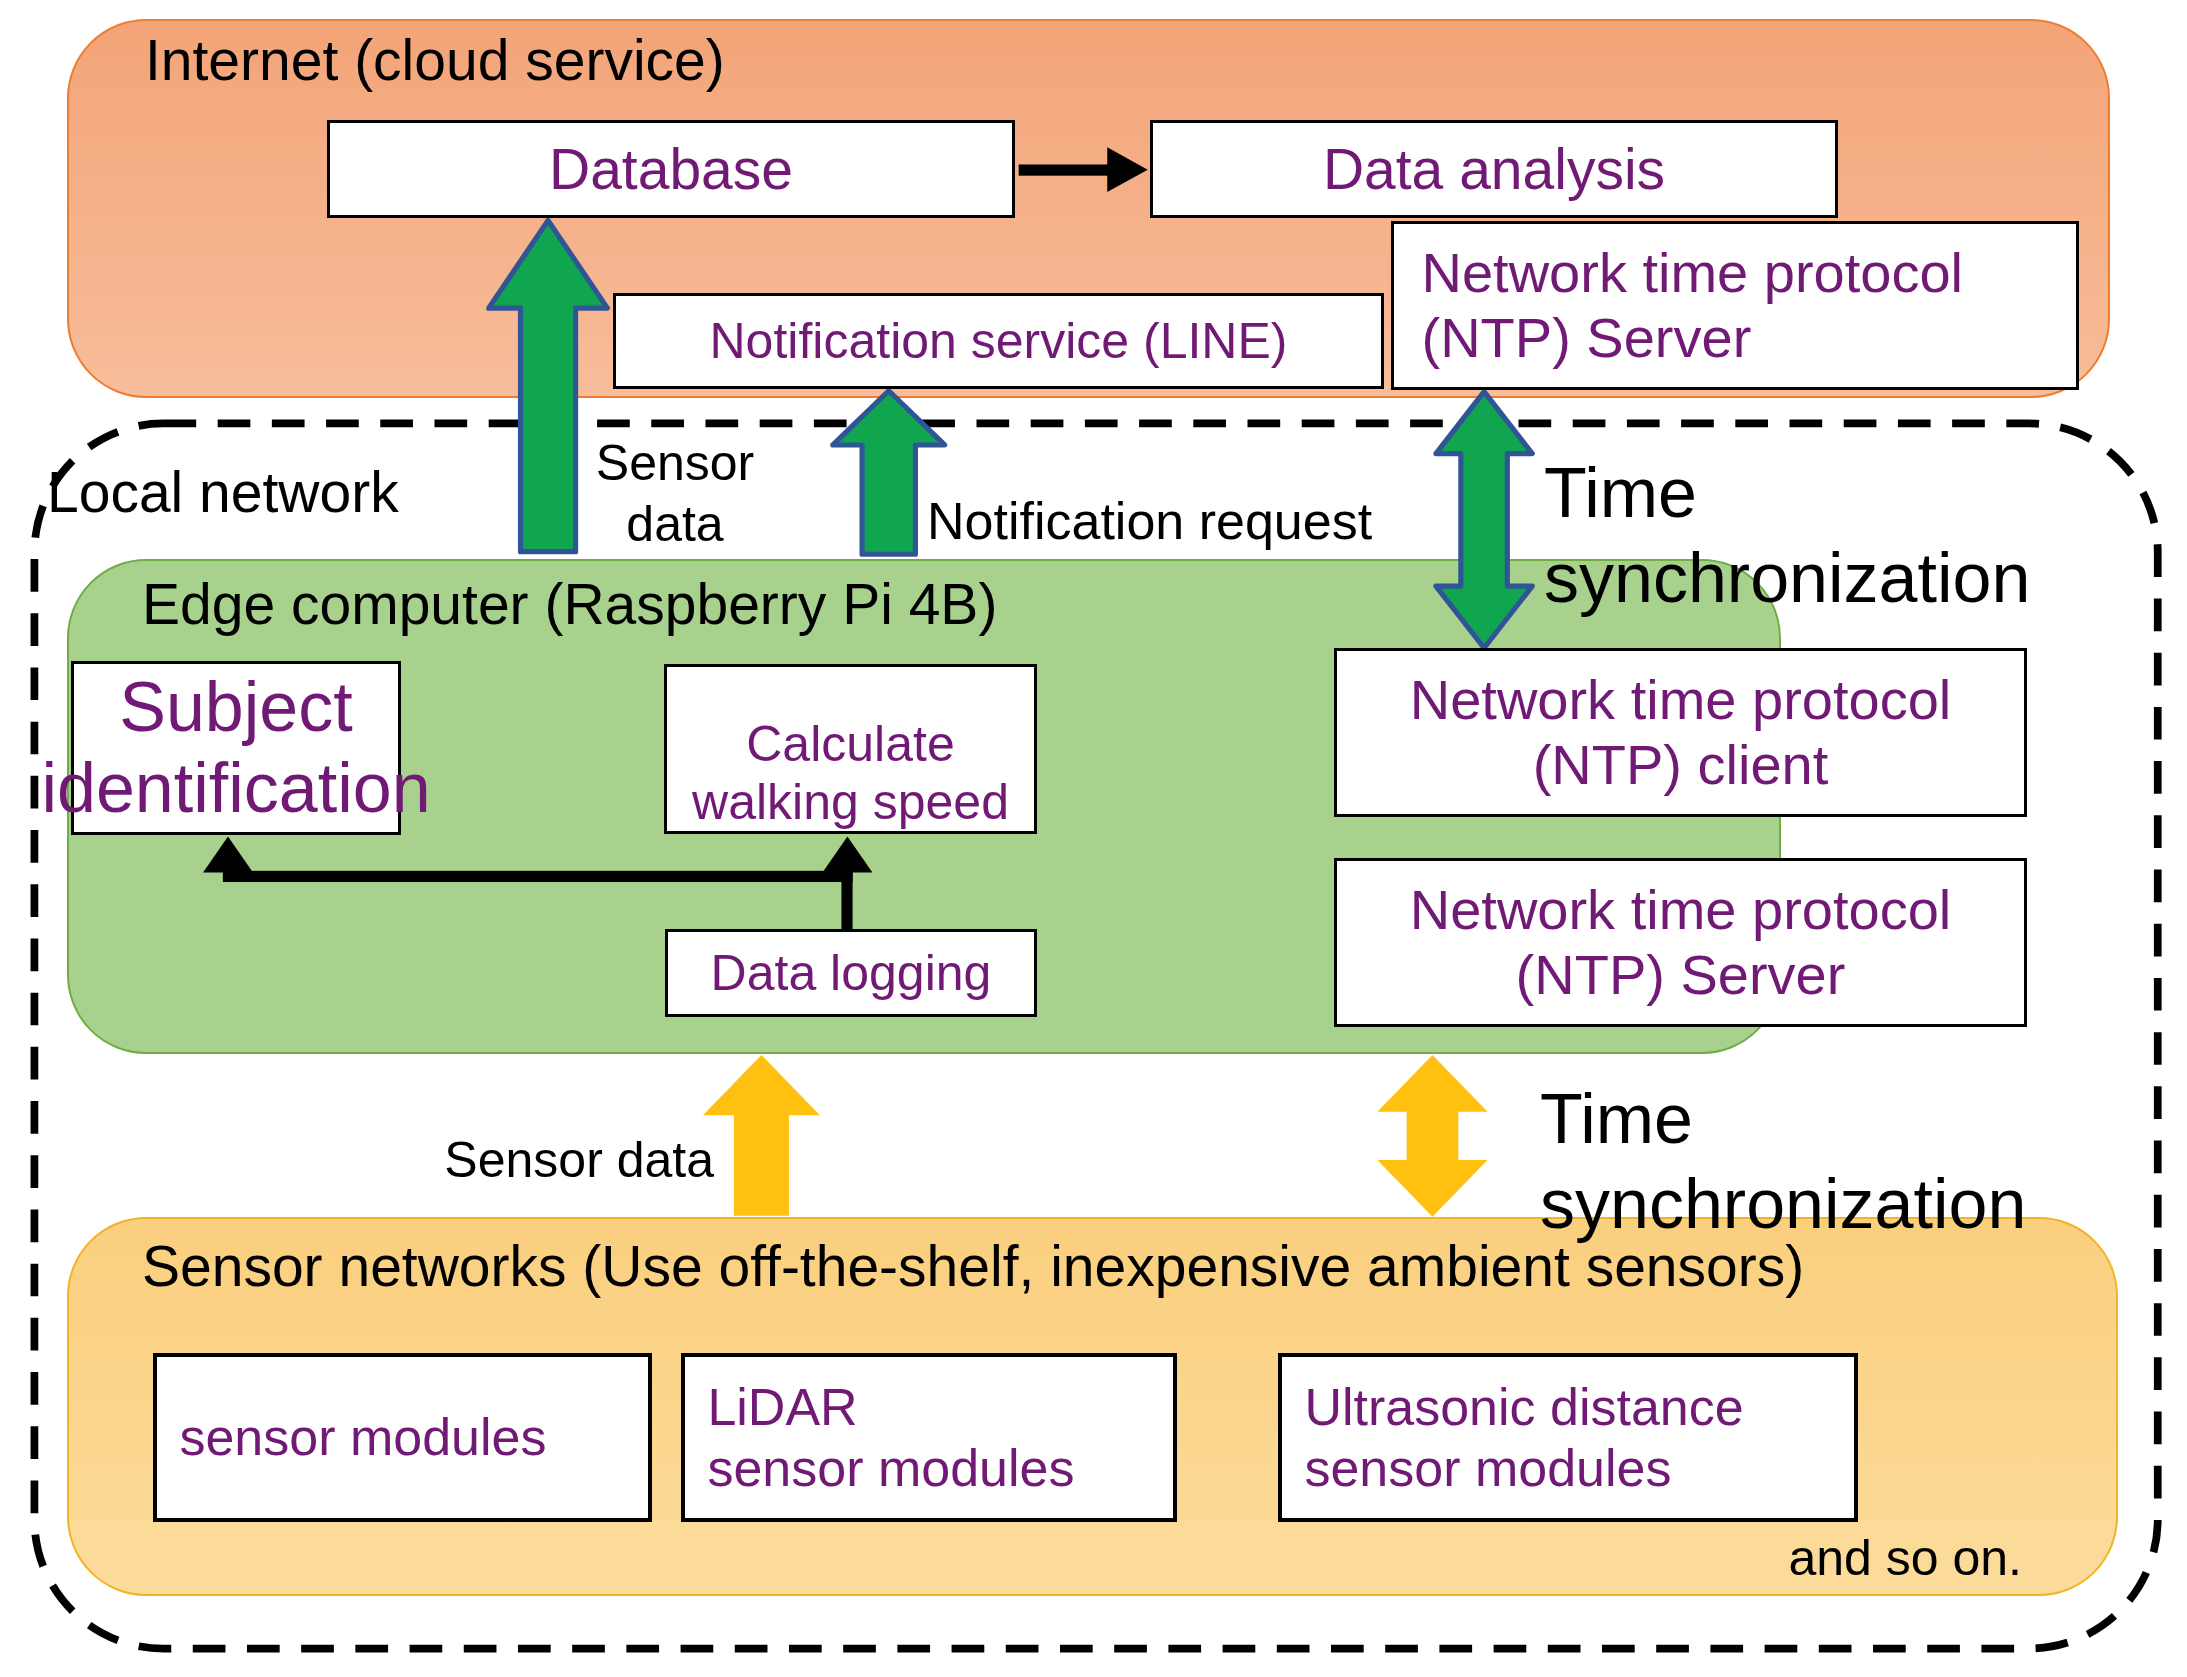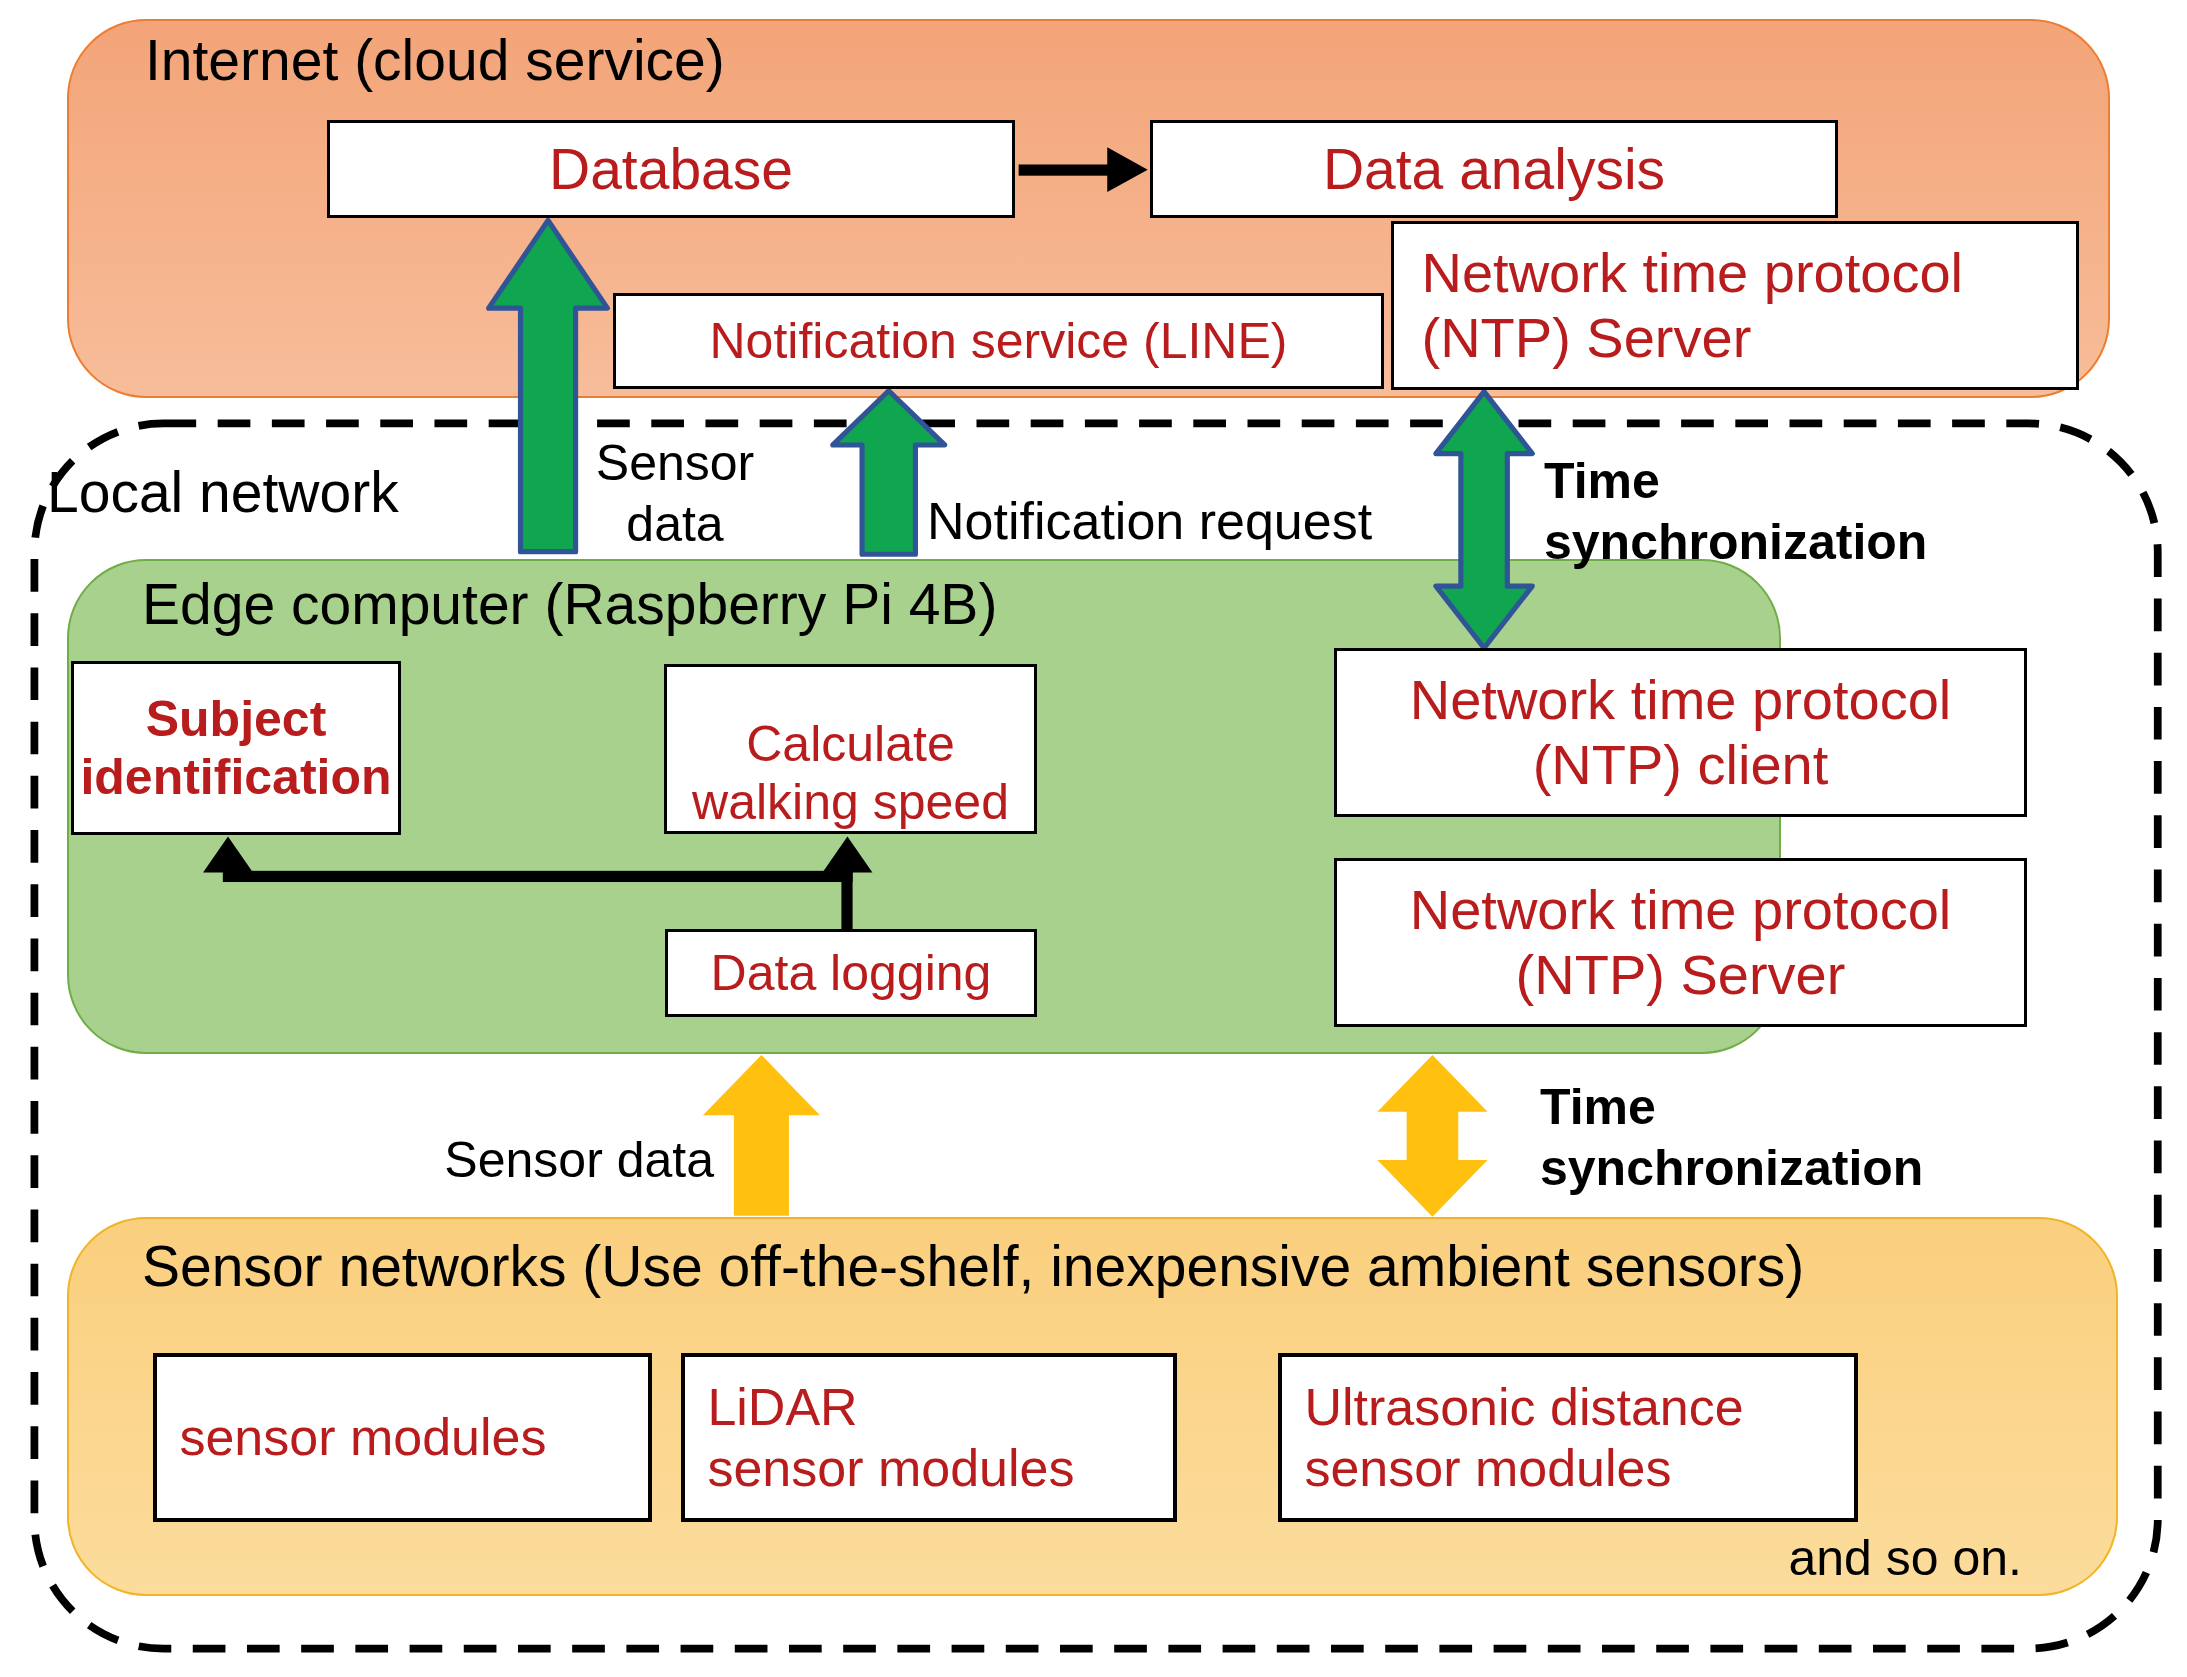--- a/index.html
+++ b/index.html
@@ -25,27 +25,27 @@
     left:67px;top:1217px;width:2051px;height:379px;
     background:linear-gradient(180deg,#FACF7E 0%,#FCDC9C 100%);
     border:2.6px solid #F0B429;
   }
   .ptitle{
     position:absolute;color:#000;font-size:57px;line-height:1.05;white-space:nowrap;
   }
   .wbox{
     position:absolute;background:#ffffff;border:3.4px solid #000;box-sizing:border-box;
     display:flex;flex-direction:column;align-items:center;justify-content:center;
-    color:#b91c1c;text-align:center;line-height:1.16;
+    color:#701a75;text-align:center;line-height:1.16;
   }
   .wbox--left{align-items:flex-start;text-align:left;}
   .lbl{position:absolute;color:#000;white-space:nowrap;line-height:1.22;}
   svg.overlay{position:absolute;left:0;top:0;width:2187px;height:1678px;pointer-events:none;}
   .fs66{font-size:57px;} .fs65{font-size:56px;} .fs64{font-size:50px;}
-  .fs62{font-size:50px;font-weight:bold;} .fs60{font-size:52px;}
+  .fs62{font-size:70px;} .fs60{font-size:52px;}
 </style>
 </head>
 <body>
 
 <div class="stage">
 
   <div class="panel panel-cloud"></div>
   <div class="panel panel-edge"></div>
   <div class="panel panel-sensor"></div>
 

